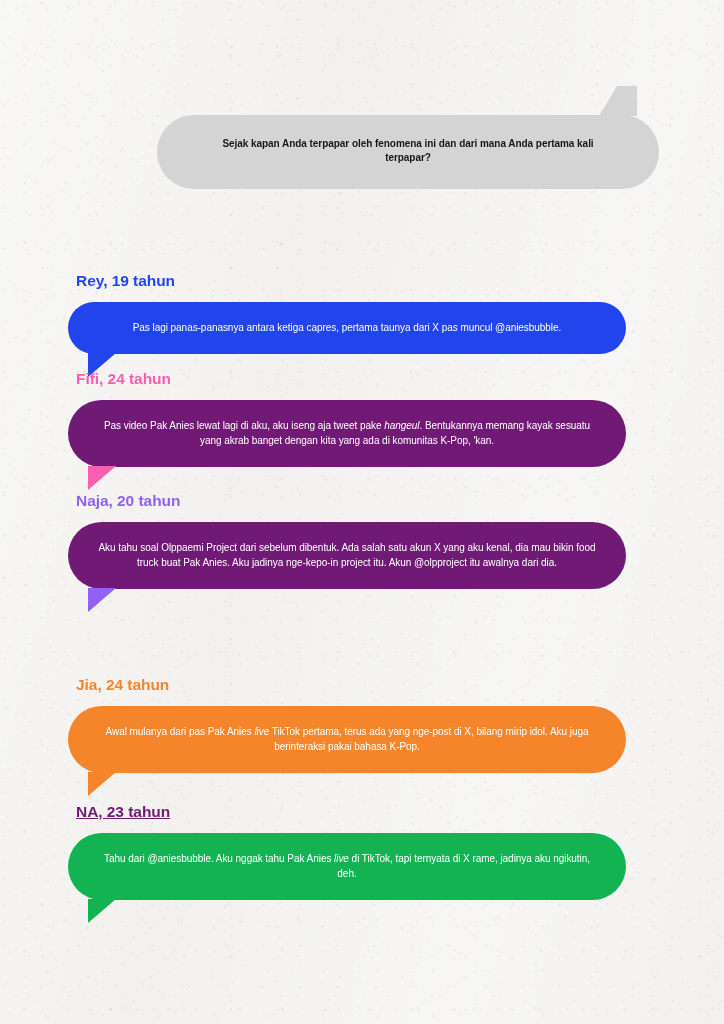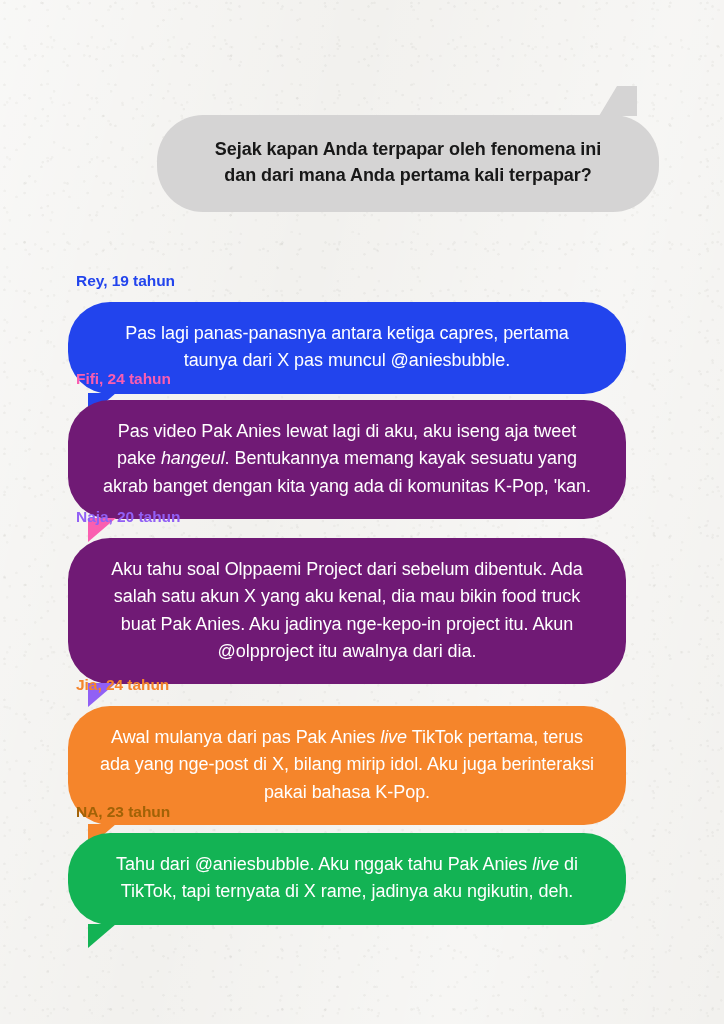--- a/index.html
+++ b/index.html
@@ -71,21 +71,21 @@
     position: absolute;
     left: 0;
     top: 29px;
     width: 502px;
     box-sizing: border-box;
     background: #d5d4d4;
     border-radius: 46px;
     padding: 22px 42px 24px 42px;
     text-align: center;
     color: #181818;
-    font-size: 18px;
+    font-size: 10px;
     font-weight: bold;
     line-height: 1.42;
     letter-spacing: -.05px;
   }
 
   
   .speaker-block {
     position: absolute;
     left: 68px;
     width: 558px;
@@ -96,21 +96,21 @@
     letter-spacing: -.05px;
     margin: 0 0 12px 8px;
   }
   .bubble {
     position: relative;
     box-sizing: border-box;
     width: 558px;
     border-radius: 42px;
     padding: 18px 30px 19px 30px;
     color: #ffffff;
-    font-size: 18px;
+    font-size: 10px;
     line-height: 1.52;
     text-align: center;
     letter-spacing: -.05px;
   }
   .bubble-tail {
     position: absolute;
     left: 20px;
     bottom: -23px;
     width: 0;
     height: 0;
@@ -129,21 +129,21 @@
   .c-orange { background:#f5852b; color:#f5852b; }
   .c-green  { background:#13b354; color:#13b354; }
   .bubble.c-blue, .bubble.c-pink, .bubble.c-purple,
   .bubble.c-orange, .bubble.c-green { }
   .bubble .bubble-inner { color:#ffffff; display:block; }
 
   .n-blue   { color:#2244ed; }
   .n-pink   { color:#fa5eb0; }
   .n-purple { color:#9160f5; }
   .n-orange { color:#f5852b; }
-  .n-green  { color:#a16207; }
+  .n-green  { color:#701a75;text-decoration:underline; }
 </style>
 </head>
 <body>
 
 <div id="paper-texture"></div>
 
 <div id="stage">
 
   <div class="question-wrap">
     <div class="question-tail"></div>
@@ -158,21 +158,21 @@
           <div class="bubble-tail"></div>
         </div>
       </div>
       <div class="speaker-block" style="top: 370px;">
         <div class="speaker-name n-pink">Fifi, 24 tahun</div>
         <div class="bubble c-pink">
           <span class="bubble-inner">Pas video Pak Anies lewat lagi di aku, aku iseng aja tweet pake <em>hangeul</em>. Bentukannya memang kayak sesuatu yang akrab banget dengan kita yang ada di komunitas K-Pop, 'kan.</span>
           <div class="bubble-tail"></div>
         </div>
       </div>
-      <div class="speaker-block" style="top: 508px;">
+      <div class="speaker-block" style="top: 492px;">
         <div class="speaker-name n-purple">Naja, 20 tahun</div>
         <div class="bubble c-purple">
           <span class="bubble-inner">Aku tahu soal Olppaemi Project dari sebelum dibentuk. Ada salah satu akun X yang aku kenal, dia mau bikin food truck buat Pak Anies. Aku jadinya nge-kepo-in project itu. Akun @olpproject itu awalnya dari dia.</span>
           <div class="bubble-tail"></div>
         </div>
       </div>
       <div class="speaker-block" style="top: 676px;">
         <div class="speaker-name n-orange">Jia, 24 tahun</div>
         <div class="bubble c-orange">
           <span class="bubble-inner">Awal mulanya dari pas Pak Anies <em>live</em> TikTok pertama, terus ada yang nge-post di X, bilang mirip idol. Aku juga berinteraksi pakai bahasa K-Pop.</span>

